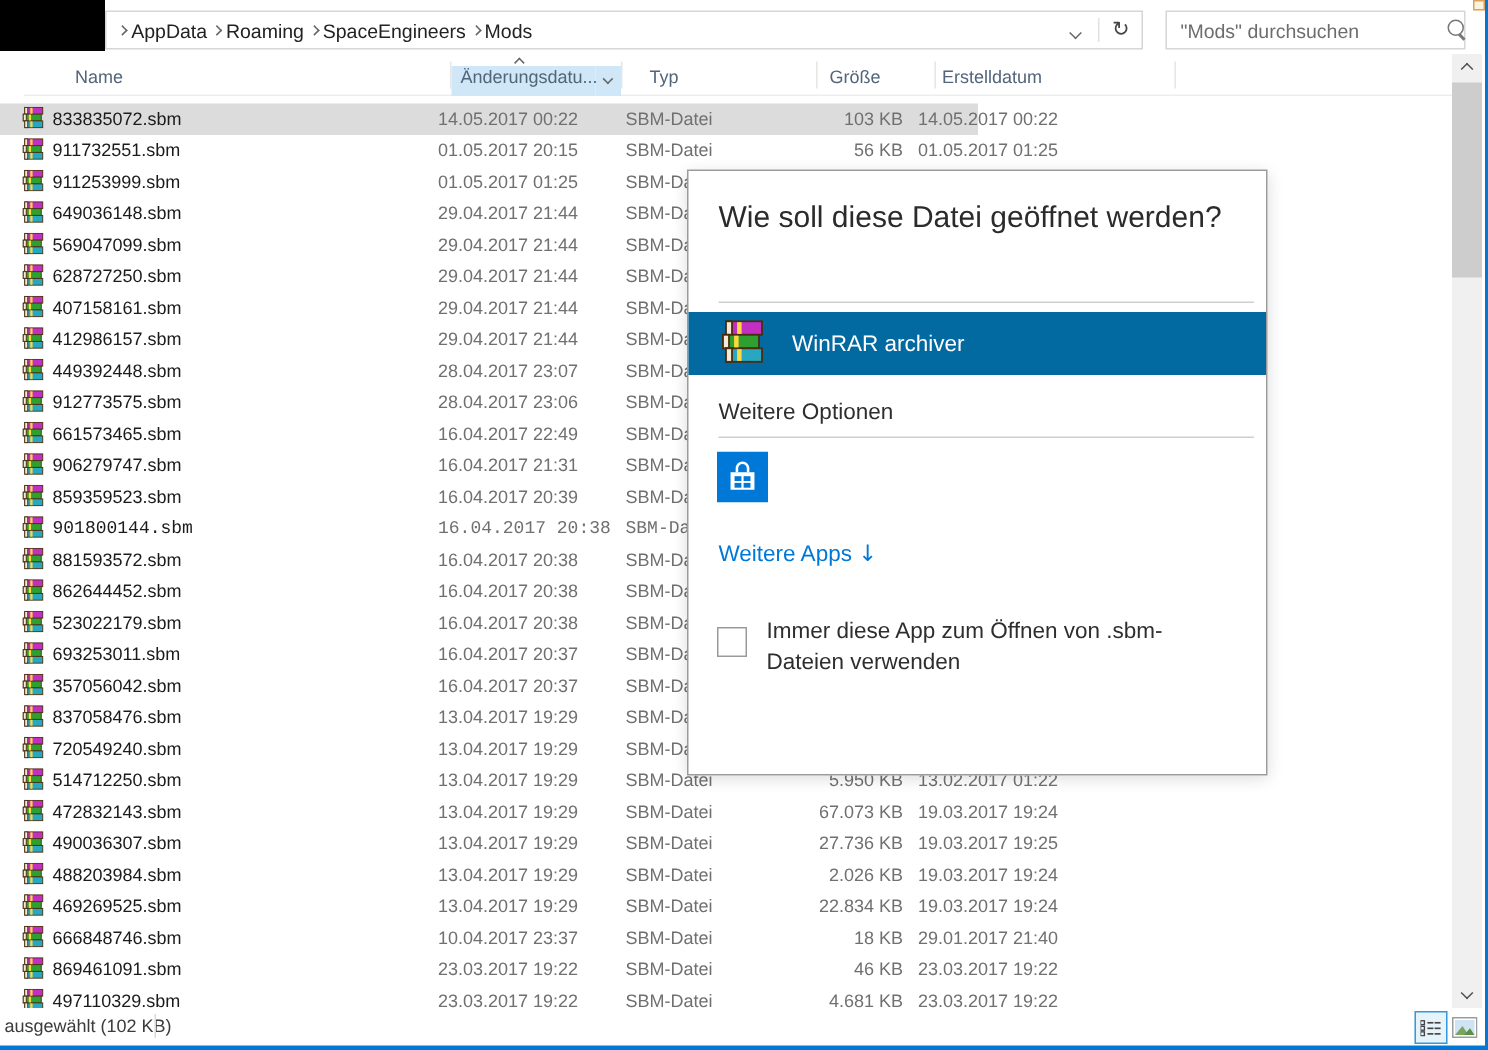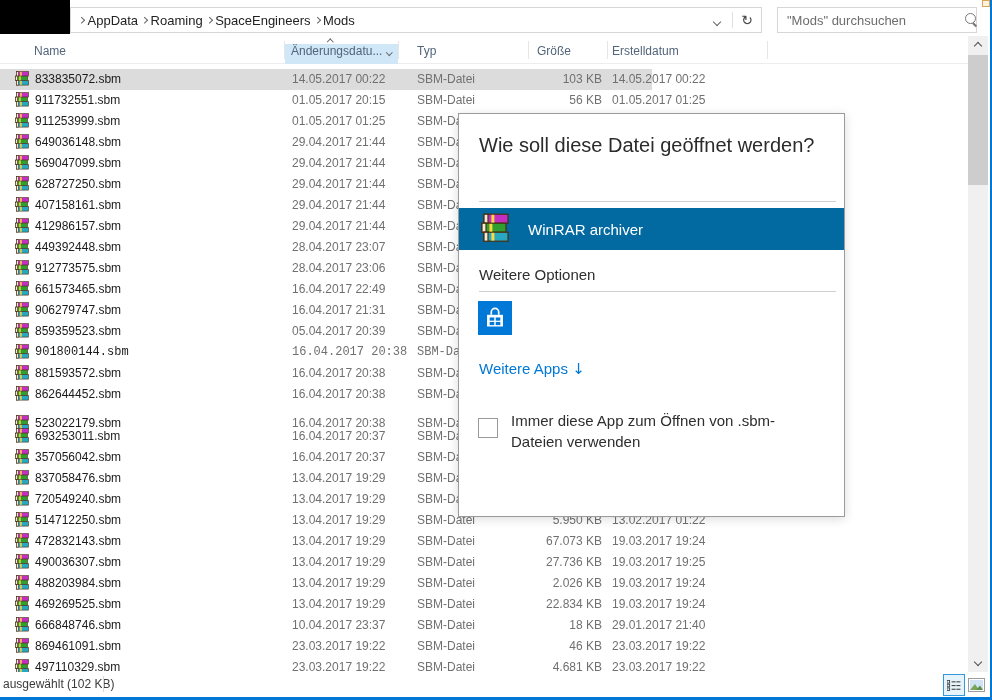--- a/index.html
+++ b/index.html
@@ -38,21 +38,21 @@
   .searchbox input::placeholder { color:#6d6d6d; opacity:1; }
   .mag { position:relative; width:16px; height:16px; margin-right:8px; }
   .mag::before { content:""; position:absolute; left:2px; top:1px; width:9px; height:9px;
     border:1.5px solid #777; border-radius:50%; }
   .mag::after { content:""; position:absolutte; }
   .mag i { position:absolute; left:10px; top:10px; width:5px; height:1.5px;
     background:#777; transform:rotate(45deg); transform-origin:left center; display:block; }
   .corner-artifact { position:absolute; right:2px; top:0; width:8px; height:7px;
     border:1px solid #d8a35a; background:#fdf3dc; }
   
-  .headers { position:absolute; left:0; top:36px; width:968px; height:28px;
+  .headers { position:absolute; left:16px; top:36px; width:968px; height:28px;
     background:#fff; border-bottom:1px solid #ededed; font-size:12px; color:#52657a; }
   .hlabel { position:absolute; top:8px; white-space:nowrap; }
   .sorthl { position:absolute; top:8px; height:20px; background:#cfe7f7; }
   .hsep { position:absolute; top:5px; width:1px; height:18px; background:#e6e6e6; }
   .sortchev { position:absolute; left:328px; top:1px; }
   .hdd { position:absolute; left:381px; top:8px; width:17px; height:20px;
     background:#cfe7f7; display:flex; align-items:center; justify-content:center; }
   
   .filelist { position:absolute; left:0; top:69px; width:770px; height:603px; }
   .frow { position:absolute; left:0; width:652px; height:21px; }
@@ -406,21 +406,21 @@
       <rect x="1.5" y="5.1" width="12" height="4.5" fill="#2fa02f"></rect>
       <rect x="1.5" y="5.1" width="2" height="4.5" fill="#f5e9d7"></rect>
       <rect x="2.5" y="9.6" width="12" height="4.5" fill="#28a7c0"></rect>
       <rect x="2.5" y="9.6" width="2" height="4.5" fill="#f5e9d7"></rect>
     </g>
     <rect x="6.2" y="0.9" width="1.5" height="3.9" fill="#ffd83d"></rect>
     <rect x="5.2" y="5.4" width="1.5" height="3.9" fill="#ffd83d"></rect>
     <rect x="6.2" y="9.9" width="1.5" height="3.9" fill="#ffd83d"></rect>
   </svg></span>
         <span class="cell name">859359523.sbm</span>
-        <span class="cell modified">05.04.2017 20:39</span>
+        <span class="cell modified">16.04.2017 20:39</span>
         <span class="cell type">SBM-Datei</span>
         <span class="cell size"></span>
         <span class="cell created"></span>
       </div>
       <div class="frow" style="top: 273px; font-family: Liberation Mono, monospace;">
         <span class="cell icon"><svg width="16" height="16" viewBox="0 0 16 16" xmlns="http://www.w3.org/2000/svg">
     <g stroke="#4a2d10" stroke-width="0.6">
       <rect x="2.5" y="0.6" width="12" height="4.5" fill="#c32fc3"></rect>
       <rect x="2.5" y="0.6" width="2" height="4.5" fill="#f5e9d7"></rect>
       <rect x="1.5" y="5.1" width="12" height="4.5" fill="#2fa02f"></rect>
@@ -471,21 +471,21 @@
     <rect x="6.2" y="0.9" width="1.5" height="3.9" fill="#ffd83d"></rect>
     <rect x="5.2" y="5.4" width="1.5" height="3.9" fill="#ffd83d"></rect>
     <rect x="6.2" y="9.9" width="1.5" height="3.9" fill="#ffd83d"></rect>
   </svg></span>
         <span class="cell name">862644452.sbm</span>
         <span class="cell modified">16.04.2017 20:38</span>
         <span class="cell type">SBM-Datei</span>
         <span class="cell size"></span>
         <span class="cell created"></span>
       </div>
-      <div class="frow" style="top: 344px;">
+      <div class="frow" style="top: 336px;">
         <span class="cell icon"><svg width="16" height="16" viewBox="0 0 16 16" xmlns="http://www.w3.org/2000/svg">
     <g stroke="#4a2d10" stroke-width="0.6">
       <rect x="2.5" y="0.6" width="12" height="4.5" fill="#c32fc3"></rect>
       <rect x="2.5" y="0.6" width="2" height="4.5" fill="#f5e9d7"></rect>
       <rect x="1.5" y="5.1" width="12" height="4.5" fill="#2fa02f"></rect>
       <rect x="1.5" y="5.1" width="2" height="4.5" fill="#f5e9d7"></rect>
       <rect x="2.5" y="9.6" width="12" height="4.5" fill="#28a7c0"></rect>
       <rect x="2.5" y="9.6" width="2" height="4.5" fill="#f5e9d7"></rect>
     </g>
     <rect x="6.2" y="0.9" width="1.5" height="3.9" fill="#ffd83d"></rect>

